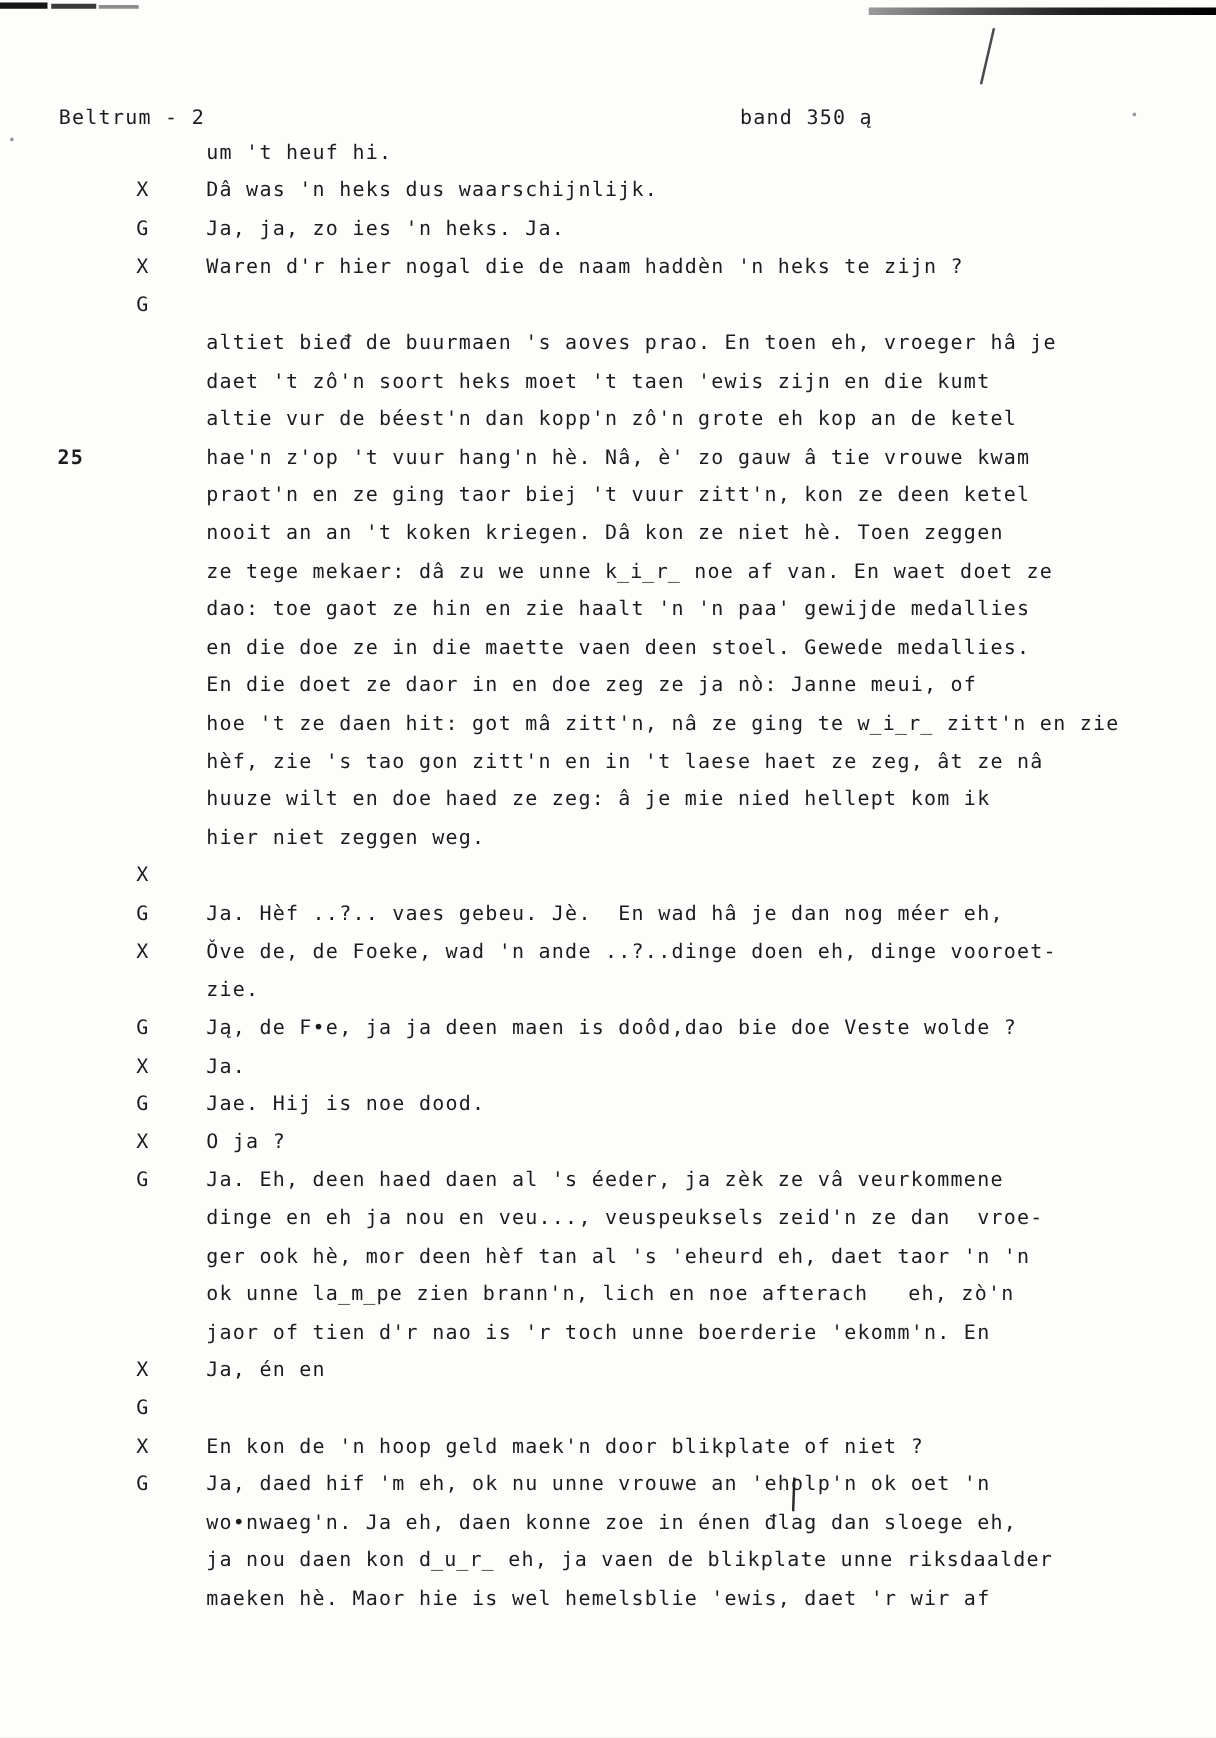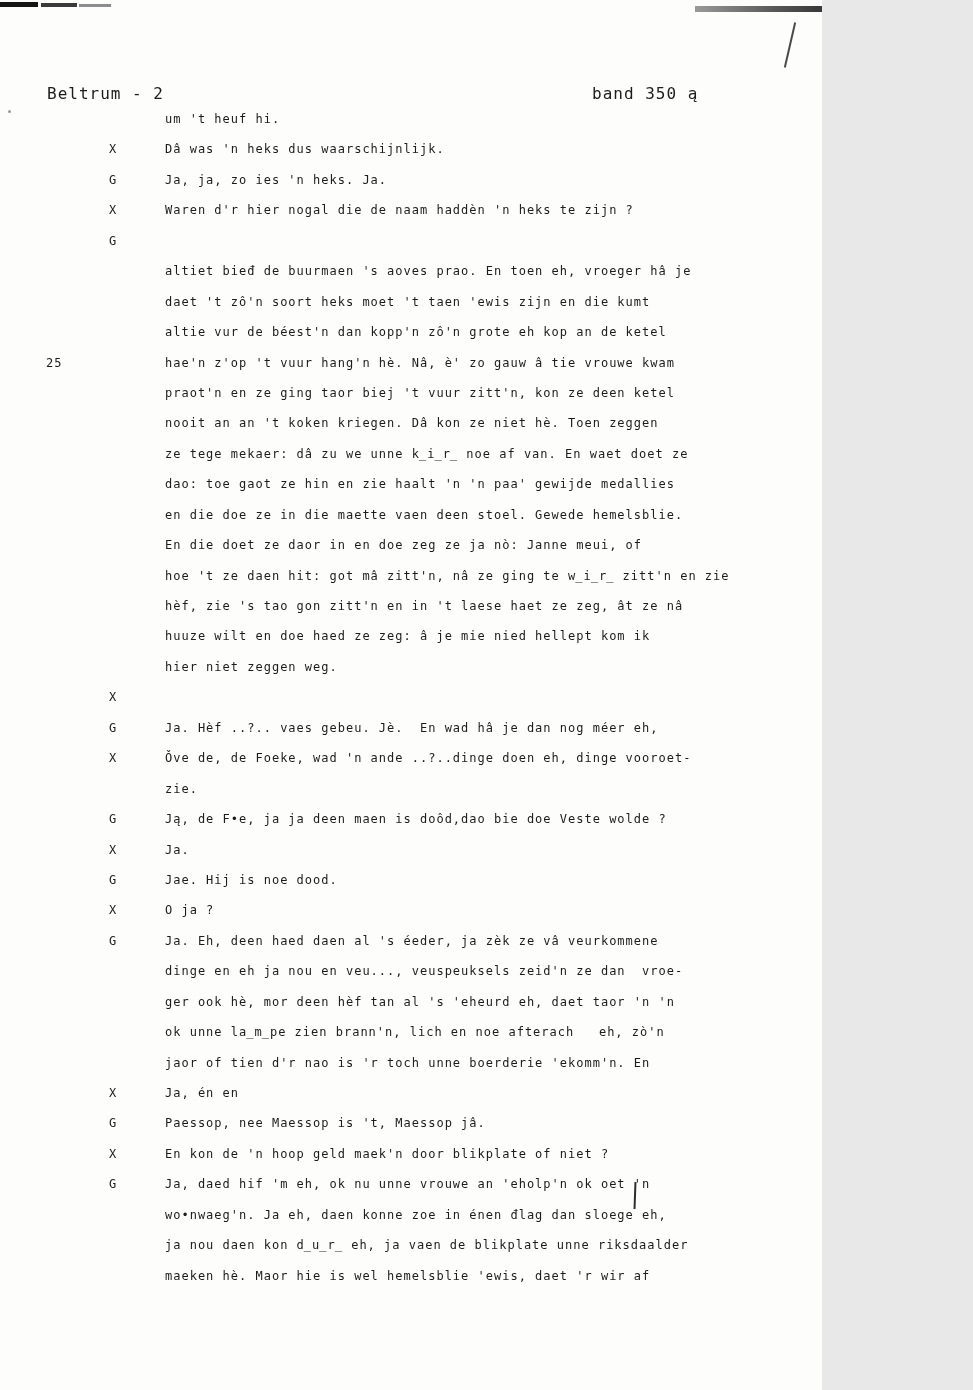--- a/index.html
+++ b/index.html
@@ -1,18 +1,18 @@
 <!DOCTYPE html>
 <html><head>
 <meta charset="utf-8">
 <style>
   html, body { margin: 0; padding: 0; background: #e8e8e8; }
   .page {
     position: relative;
-    width: 822px;
+    width: 973px;
     height: 1390px;
     background: #fdfdfb;
     font-family: "DejaVu Sans Mono", "Liberation Mono", monospace;
     color: #1c1c1c;
     overflow: hidden;
   }
   .hdr {
     position: absolute;
     top: 84px;
     font-size: 16px;
@@ -23,26 +23,26 @@
   .hdr-right { left: 592px; }
   .lines {
     position: absolute;
     top: 112px;
     left: 0;
     width: 100%;
   }
   .line {
     position: relative;
     height: 30.45px;
-    font-size: 12px;
+    font-size: 16px;
     letter-spacing: 1px;
     white-space: pre;
     text-align: center;
   }
-  .margin-num { position: absolute; left: 46px;  top: 0; }
+  .margin-num { position: absolute; left: 46px;  top: 0; font-weight: bold; }
   .speaker    { position: absolute; left: 109px; top: 0; }
   .text       { position: absolute; left: 165px; top: 0; }
 
   
   .artifact { position: absolute; }
   .bar-tl-1 { left: 0;   top: 2px; width: 38px;  height: 5px; background: #151515; }
   .bar-tl-2 { left: 41px; top: 3px; width: 36px;  height: 4px; background: #3a3a3a; }
   .bar-tl-3 { left: 79px; top: 4px; width: 32px;  height: 3px; background: #8d8d8d; }
   .bar-tr   { left: 695px; top: 6px; width: 278px; height: 6px;
               background: linear-gradient(90deg, #9a9a9a 0%, #555 30%, #1d1d1d 60%, #000 100%); }
@@ -80,41 +80,41 @@
       <div class="line"><span class="speaker">X</span><span class="text">Waren d'r hier nogal die de naam haddèn 'n heks te zijn ?</span></div>
       <div class="line"><span class="speaker">G</span></div>
       <div class="line"><span class="text">altiet bieđ de buurmaen 's aoves prao. En toen eh, vroeger hâ je</span></div>
       <div class="line"><span class="text">daet 't zô'n soort heks moet 't taen 'ewis zijn en die kumt</span></div>
       <div class="line"><span class="text">altie vur de béest'n dan kopp'n zô'n grote eh kop an de ketel</span></div>
       <div class="line"><span class="margin-num">25</span><span class="text">hae'n z'op 't vuur hang'n hè. Nâ, è' zo gauw â tie vrouwe kwam</span></div>
       <div class="line"><span class="text">praot'n en ze ging taor biej 't vuur zitt'n, kon ze deen ketel</span></div>
       <div class="line"><span class="text">nooit an an 't koken kriegen. Dâ kon ze niet hè. Toen zeggen</span></div>
       <div class="line"><span class="text">ze tege mekaer: dâ zu we unne k̲i̲r̲ noe af van. En waet doet ze</span></div>
       <div class="line"><span class="text">dao: toe gaot ze hin en zie haalt 'n 'n paa' gewijde medallies</span></div>
-      <div class="line"><span class="text">en die doe ze in die maette vaen deen stoel. Gewede hemelsblie.</span></div>
+      <div class="line"><span class="text">en die doe ze in die maette vaen deen stoel. Gewede medallies.</span></div>
       <div class="line"><span class="text">En die doet ze daor in en doe zeg ze ja nò: Janne meui, of</span></div>
       <div class="line"><span class="text">hoe 't ze daen hit: got mâ zitt'n, nâ ze ging te w̲i̲r̲ zitt'n en zie</span></div>
       <div class="line"><span class="text">hèf, zie 's tao gon zitt'n en in 't laese haet ze zeg, ât ze nâ</span></div>
       <div class="line"><span class="text">huuze wilt en doe haed ze zeg: â je mie nied hellept kom ik</span></div>
       <div class="line"><span class="text">hier niet zeggen weg.</span></div>
       <div class="line"><span class="speaker">X</span></div>
       <div class="line"><span class="speaker">G</span><span class="text">Ja. Hèf ..?.. vaes gebeu. Jè.  En wad hâ je dan nog méer eh,</span></div>
       <div class="line"><span class="speaker">X</span><span class="text">Ǒve de, de Foeke, wad 'n ande ..?..dinge doen eh, dinge vooroet-</span></div>
       <div class="line"><span class="text">zie.</span></div>
       <div class="line"><span class="speaker">G</span><span class="text">Ją, de F•e, ja ja deen maen is doôd,dao bie doe Veste wolde ?</span></div>
       <div class="line"><span class="speaker">X</span><span class="text">Ja.</span></div>
       <div class="line"><span class="speaker">G</span><span class="text">Jae. Hij is noe dood.</span></div>
       <div class="line"><span class="speaker">X</span><span class="text">O ja ?</span></div>
       <div class="line"><span class="speaker">G</span><span class="text">Ja. Eh, deen haed daen al 's éeder, ja zèk ze vâ veurkommene</span></div>
       <div class="line"><span class="text">dinge en eh ja nou en veu..., veuspeuksels zeid'n ze dan  vroe-</span></div>
       <div class="line"><span class="text">ger ook hè, mor deen hèf tan al 's 'eheurd eh, daet taor 'n 'n</span></div>
       <div class="line"><span class="text">ok unne la̲m̲pe zien brann'n, lich en noe afterach   eh, zò'n</span></div>
       <div class="line"><span class="text">jaor of tien d'r nao is 'r toch unne boerderie 'ekomm'n. En</span></div>
       <div class="line"><span class="speaker">X</span><span class="text">Ja, én en</span></div>
-      <div class="line"><span class="speaker">G</span><span class="text">Paessop, nee Maessop is 't, Maessop jâ.</span></div>
+      <div class="line"><span class="speaker">G</span></div>
       <div class="line"><span class="speaker">X</span><span class="text">En kon de 'n hoop geld maek'n door blikplate of niet ?</span></div>
       <div class="line"><span class="speaker">G</span><span class="text">Ja, daed hif 'm eh, ok nu unne vrouwe an 'eholp'n ok oet 'n</span></div>
       <div class="line"><span class="text">wo•nwaeg'n. Ja eh, daen konne zoe in énen đlag dan sloege eh,</span></div>
       <div class="line"><span class="text">ja nou daen kon d̲u̲r̲ eh, ja vaen de blikplate unne riksdaalder</span></div>
       <div class="line"><span class="text">maeken hè. Maor hie is wel hemelsblie 'ewis, daet 'r wir af</span></div>
     </div>
 
 </div>
 
 </body></html>

